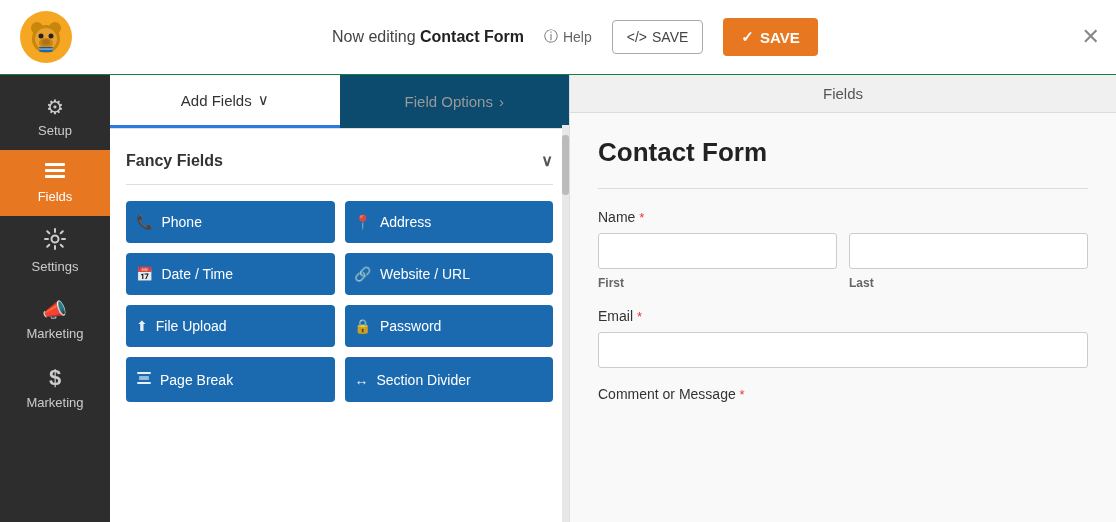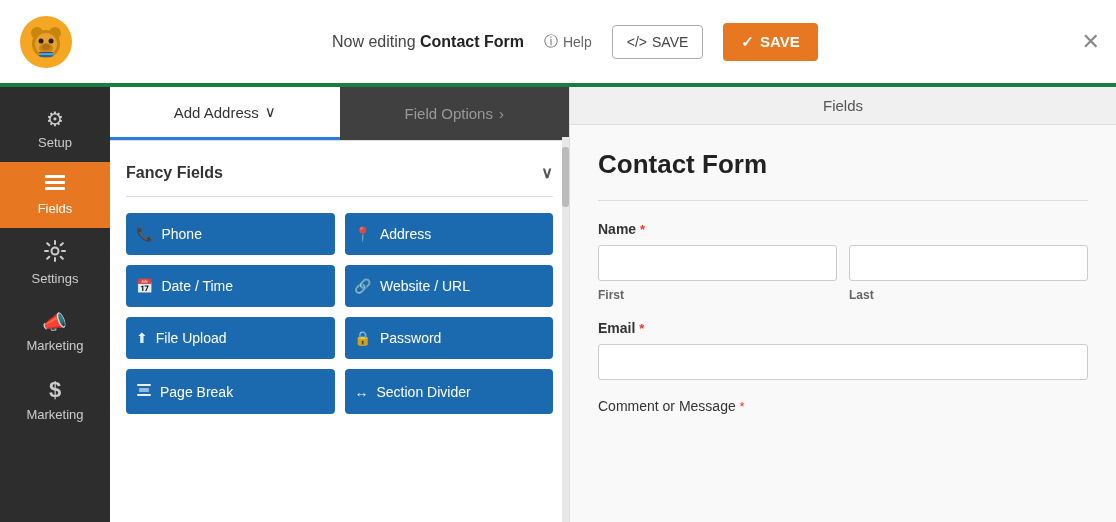--- a/index.html
+++ b/index.html
@@ -3,22 +3,22 @@
   <meta charset="utf-8">
   <style>
     * { box-sizing: border-box; margin: 0; padding: 0; }
     body { font-family: -apple-system, BlinkMacSystemFont, 'Segoe UI', sans-serif; background: #f0f0f0; width: 1116px; height: 522px; overflow: hidden; }
 
     
     .top-bar {
       display: flex;
       align-items: center;
       background: #fff;
-      border-bottom: 4px solid #15803d;
-      height: 87px;
+      border-bottom: 1px solid #15803d;
+      height: 75px;
       padding: 0 16px;
       position: relative;
     }
     .top-bar-logo {
       width: 60px;
       height: 60px;
       display: flex;
       align-items: center;
       justify-content: center;
     }
@@ -143,21 +143,21 @@
       align-items: center;
       justify-content: center;
       gap: 6px;
     }
     .fields-tab.active {
       background: #fff;
       border-bottom: 3px solid #2a7ae2;
       font-weight: 500;
     }
     .fields-tab.inactive {
-      background: #404040;
+      background: #0c4a6e;
       color: #999;
     }
     .fields-content {
       padding: 16px;
       flex: 1;
       overflow-y: auto;
     }
     .fancy-fields-header {
       display: flex;
       align-items: flex-end;
@@ -218,21 +218,21 @@
     .form-divider {
       border: none;
       border-top: 1px solid #ddd;
       margin-bottom: 20px;
     }
     .form-field-group {
       margin-bottom: 18px;
     }
     .form-label {
       font-size: 14px;
-      font-weight: 700;
+      font-weight: 400;
       color: #333;
       margin-bottom: 8px;
     }
     .required-star { color: #e33; font-size: 13px; }
     .form-input-row {
       display: flex;
       gap: 12px;
       margin-bottom: 4px;
     }
     .form-input {
@@ -342,21 +342,21 @@
     </div>
     <div class="sidebar-item">
       <span class="sidebar-icon" style="font-size:22px;font-weight:700;color:#ccc;">$</span>
       <span>Marketing</span>
     </div>
   </div>
 
   <div class="fields-panel" style="position:relative;">
     <div class="fields-tabs">
       <button class="fields-tab active">
-        <span>Add Address</span>
+        <span>Add Fields</span>
         <span>∨</span>
       </button>
       <button class="fields-tab inactive">
         <span>Field Options</span>
         <span>›</span>
       </button>
     </div>
 
     <div class="fields-content">
       <div class="fancy-fields-header">

